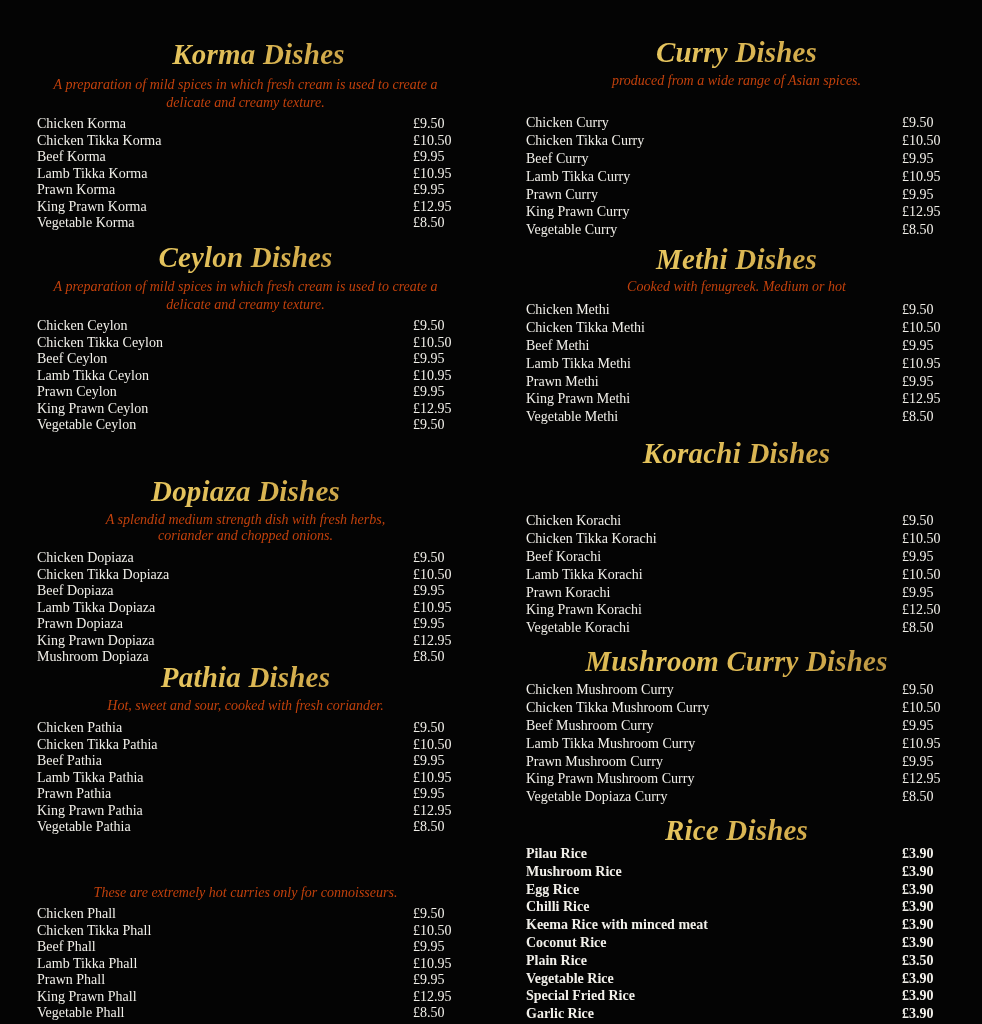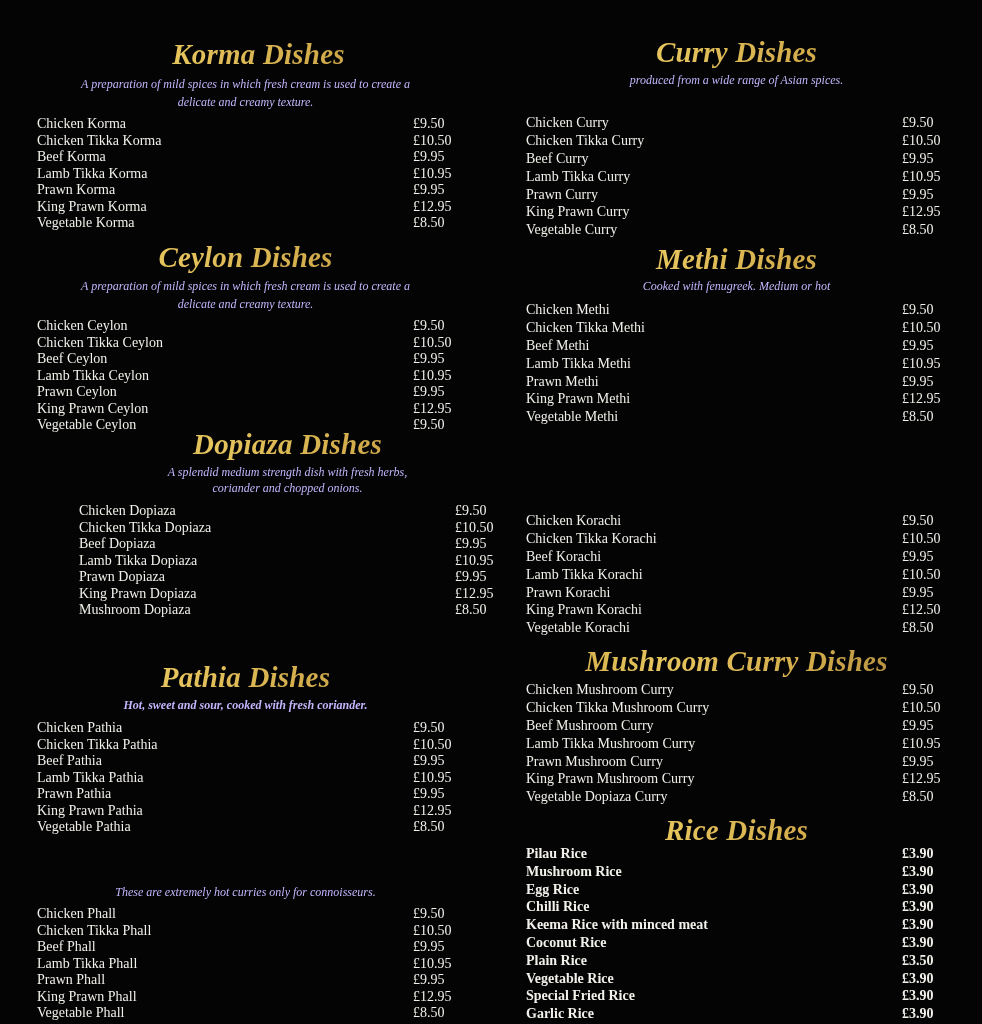--- a/index.html
+++ b/index.html
@@ -12,21 +12,21 @@
     position: absolute; left: 0; right: 0; text-align: center;
     font-family: "Liberation Serif", "DejaVu Serif", serif;
     font-style: italic; font-weight: bold; font-size: 29px; line-height: 32px;
     background: linear-gradient(90deg, #c8a13e 0%, #e6c55e 35%, #d2ab4b 65%, #9d7a3a 100%);
     -webkit-background-clip: text; background-clip: text; color: transparent;
     letter-spacing: 0.2px;
   }
   .col-left .title { padding-right: 0; }
   .desc {
     position: absolute; left: 0; right: 0; text-align: center;
-    font-style: italic; font-size: 12px; line-height: 17.5px; color: #c4b5fd;
+    font-style: italic; font-size: 14px; line-height: 17.5px; color: #c2410c;
   }
   .items { position: absolute; left: 0; right: 0; list-style: none; }
   .item { position: relative; height: 16.5px; font-size: 14px; line-height: 16.5px; }
   .col-right .item { height: 17.9px; line-height: 17.9px; }
   .col-right .rice .item { height: 17.8px; line-height: 17.8px; font-weight: bold; }
   .name { position: absolute; white-space: nowrap; }
   .price { position: absolute; white-space: nowrap; }
   .col-left .name { left: 37px; }
   .col-left .price { left: 413px; }
   .col-right .name { left: 35px; }
@@ -106,21 +106,21 @@
           <span class="name">King Prawn Ceylon</span>
           <span class="price">£12.95</span>
         </li>
       <li class="item">
           <span class="name">Vegetable Ceylon</span>
           <span class="price">£9.50</span>
         </li>
     </ul>
   </section>
 
-  <section class="section" style="top:428px;height:200px;margin-left:42px;">
+  <section class="section" style="top:475px;height:200px;">
     <h2 class="title" style="top:0;">Dopiaza Dishes</h2>
     <div class="desc" style="top:36px;">
       <div>A splendid medium strength dish with fresh herbs,</div>
       <div style="margin-top:-1.5px;">coriander and chopped onions.</div>
     </div>
     <ul class="items" style="top:75px;">
       <li class="item">
           <span class="name">Chicken Dopiaza</span>
           <span class="price">£9.50</span>
         </li>
@@ -146,21 +146,21 @@
         </li>
       <li class="item">
           <span class="name">Mushroom Dopiaza</span>
           <span class="price">£8.50</span>
         </li>
     </ul>
   </section>
 
   <section class="section" style="top:661px;height:180px;">
     <h2 class="title" style="top:0;">Pathia Dishes</h2>
-    <div class="desc" style="top:36px;font-weight:bold;">
+    <div class="desc" style="top:36px;">
       <div>Hot, sweet and sour, cooked with fresh coriander.</div>
     </div>
     <ul class="items" style="top:59px;">
       <li class="item">
           <span class="name">Chicken Pathia</span>
           <span class="price">£9.50</span>
         </li>
       <li class="item">
           <span class="name">Chicken Tikka Pathia</span>
           <span class="price">£10.50</span>
@@ -295,20 +295,21 @@
           <span class="price">£12.95</span>
         </li>
       <li class="item">
           <span class="name">Vegetable Methi</span>
           <span class="price">£8.50</span>
         </li>
     </ul>
   </section>
 
   <section class="section" style="top:437px;height:200px;">
+    <h2 class="title" style="top:0;">Korachi Dishes</h2>
     <ul class="items" style="top:75px;">
       <li class="item">
           <span class="name">Chicken Korachi</span>
           <span class="price">£9.50</span>
         </li>
       <li class="item">
           <span class="name">Chicken Tikka Korachi</span>
           <span class="price">£10.50</span>
         </li>
       <li class="item">

